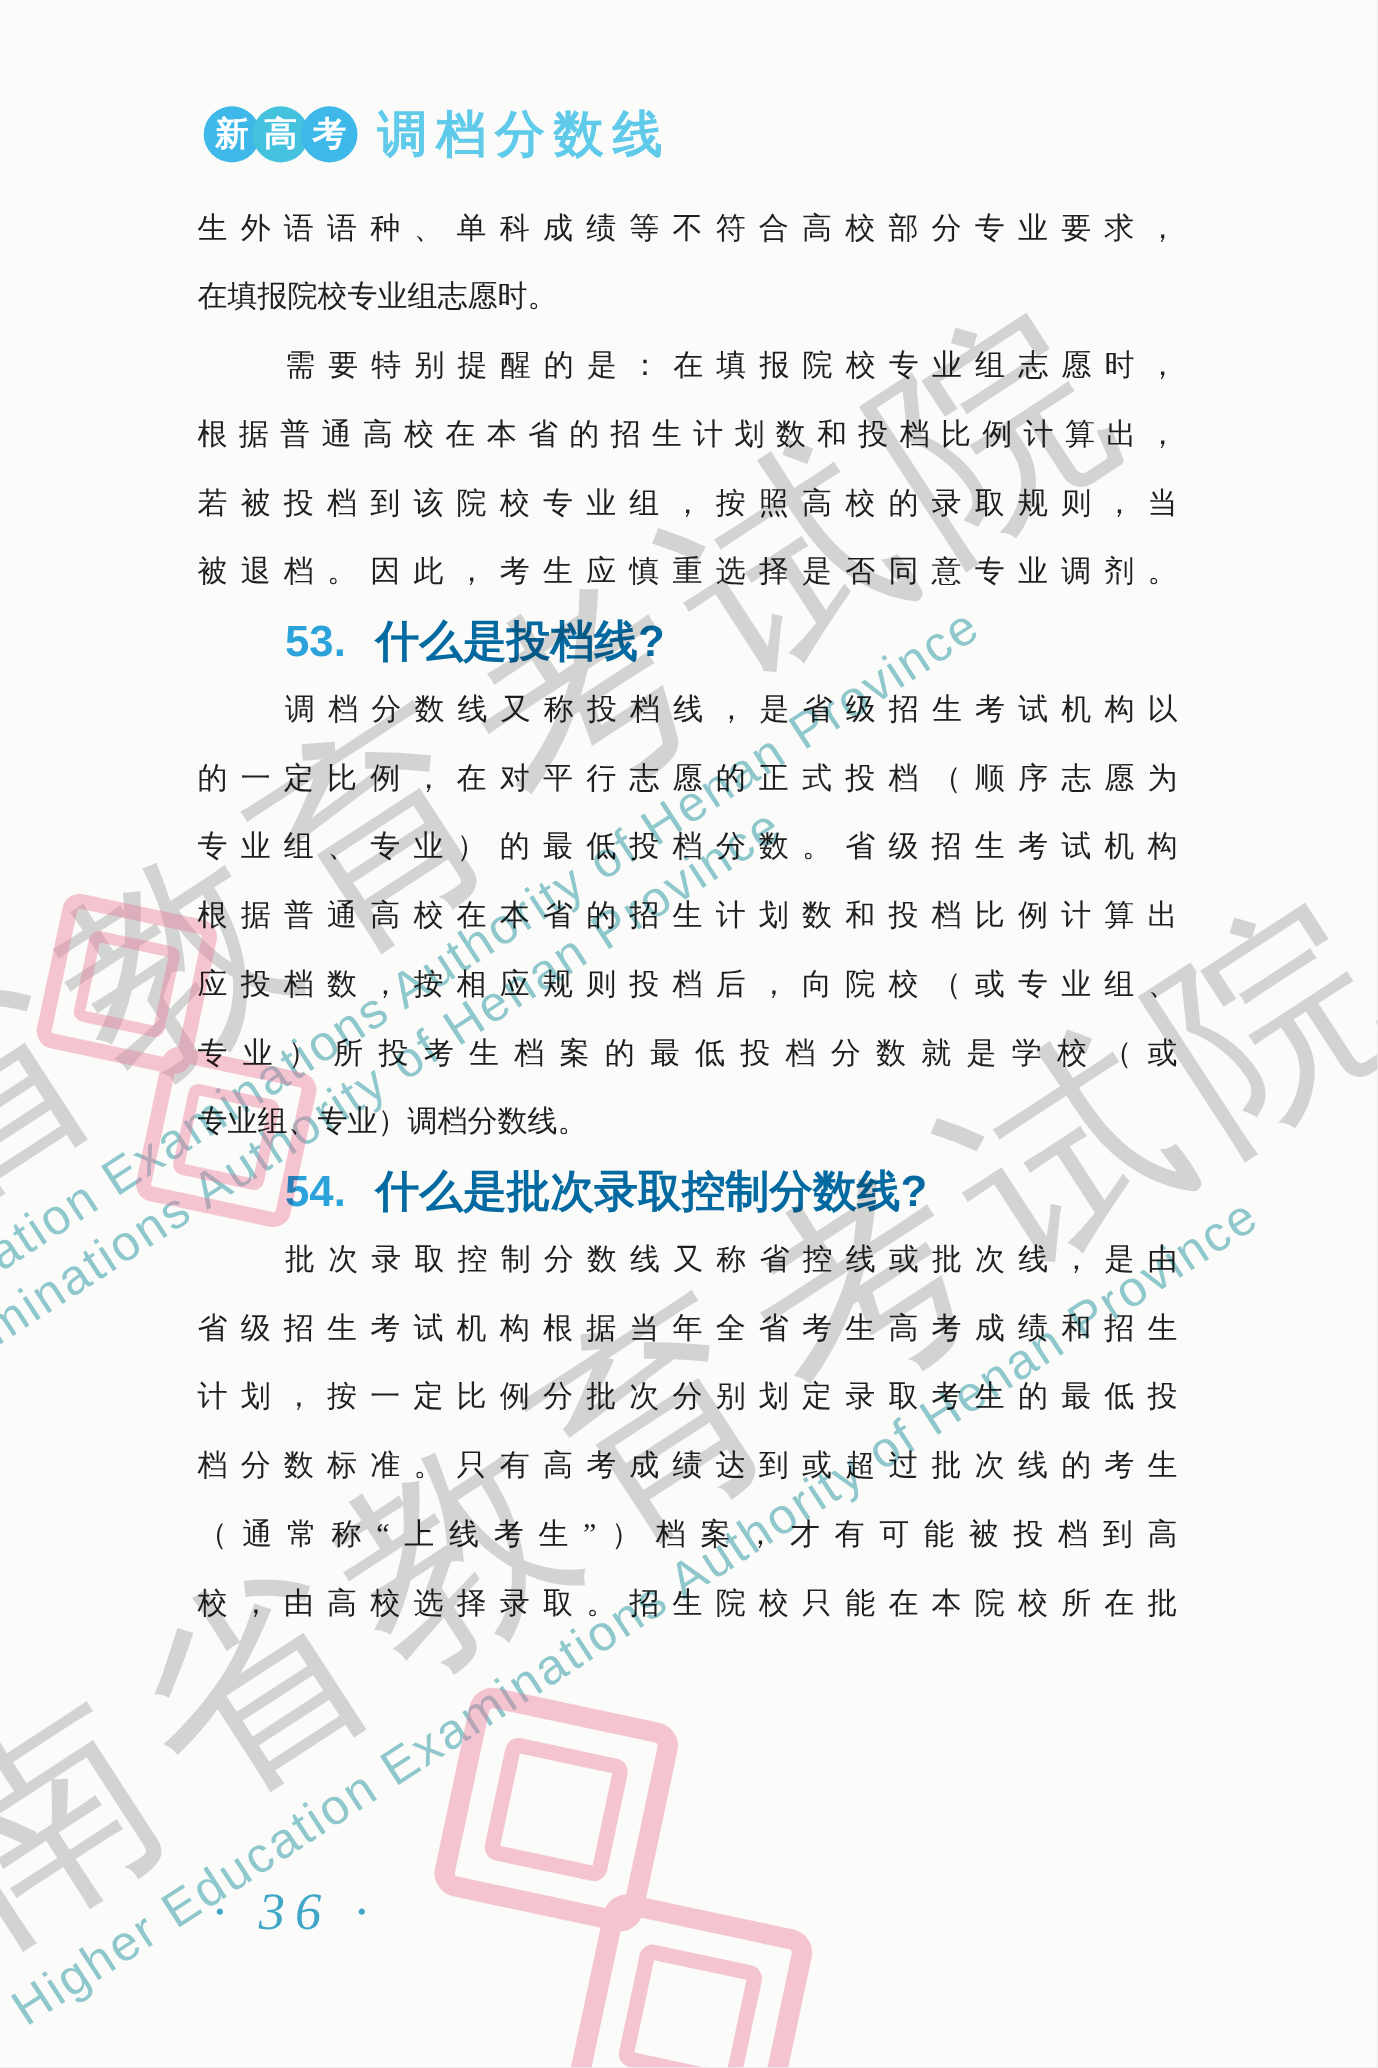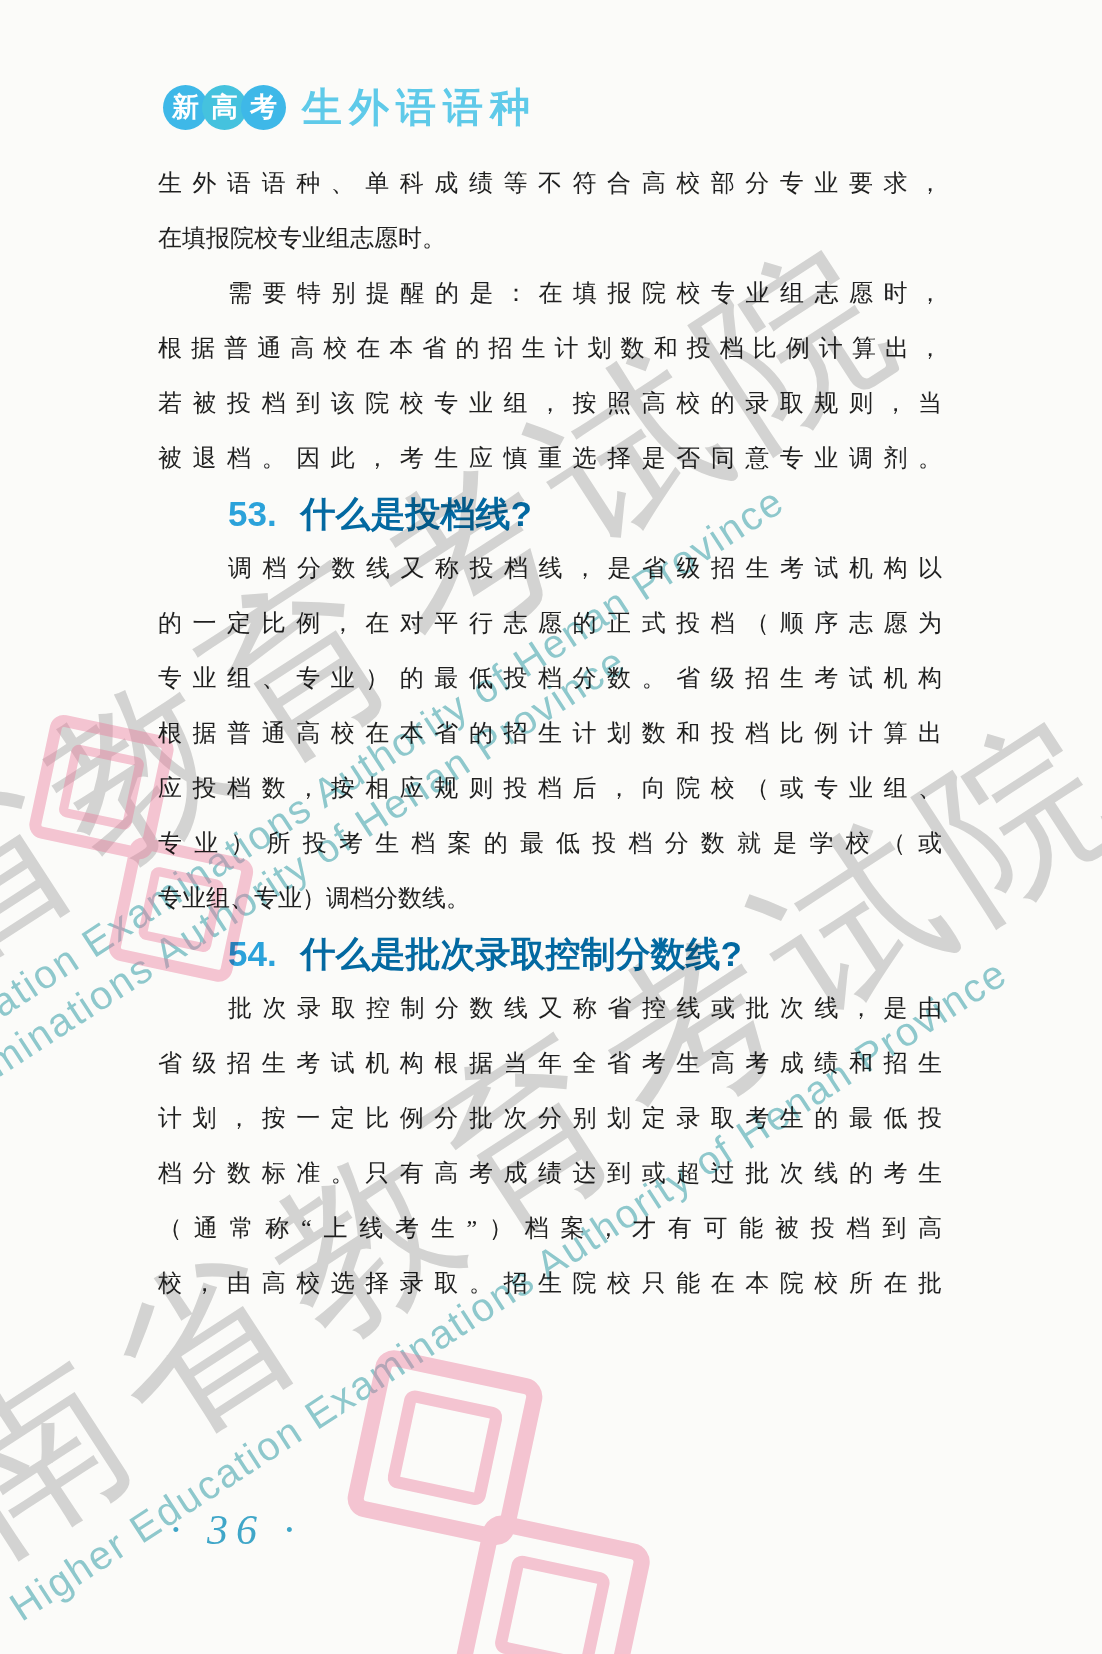--- a/index.html
+++ b/index.html
@@ -100,21 +100,21 @@
 </style>
 </head>
 <body>
 
 <div class="page">
 
   <div class="brand">
     <div class="circle c1">新</div>
     <div class="circle c2">高</div>
     <div class="circle c3">考</div>
-    <div class="suffix">生外语语种</div>
+    <div class="suffix">调档分数线</div>
   </div>
 
   <div class="textblock">
     <div class="line jf">生外语语种、单科成绩等不符合高校部分专业要求，</div>
     <div class="line">在填报院校专业组志愿时。</div>
     <div class="line jf ind">需要特别提醒的是：在填报院校专业组志愿时，</div>
     <div class="line jf">根据普通高校在本省的招生计划数和投档比例计算出，</div>
     <div class="line jf">若被投档到该院校专业组，按照高校的录取规则，当</div>
     <div class="line jf">被退档。因此，考生应慎重选择是否同意专业调剂。</div>
 

